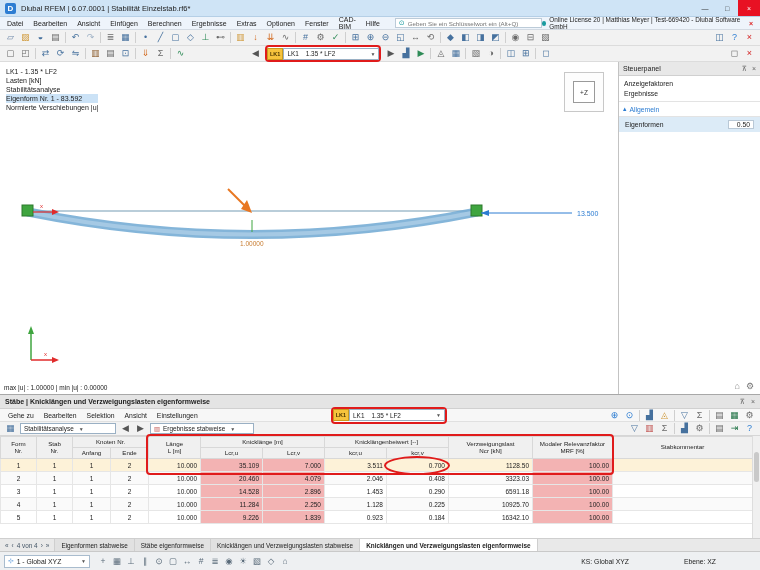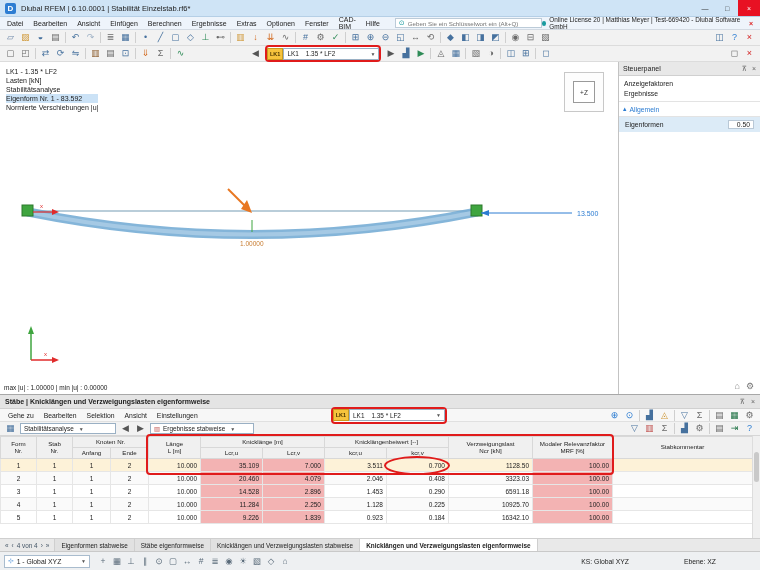--- a/index.html
+++ b/index.html
@@ -125,21 +125,21 @@
   .ks-label{margin-left:auto;}
   .plane-label{margin-left:55px;margin-right:40px;}
 </style>
 </head>
 <body>
 
 <div class="app">
 
   <div class="titlebar">
     <div class="app-icon">D</div>
-    <div class="title-text">Dlubal RFEM | 6.10.0001 | Stabilität Einzelstab.rf6*</div>
+    <div class="title-text">Dlubal RFEM | 6.07.0001 | Stabilität Einzelstab.rf6*</div>
     <div class="win-controls">
       <div class="win-btn">—</div>
       <div class="win-btn">□</div>
       <div class="win-btn close">×</div>
     </div>
   </div>
 
   <div class="menubar">
     <span id="menu-items" class="icon-row">
         <span class="menu-item">Datei</span>

